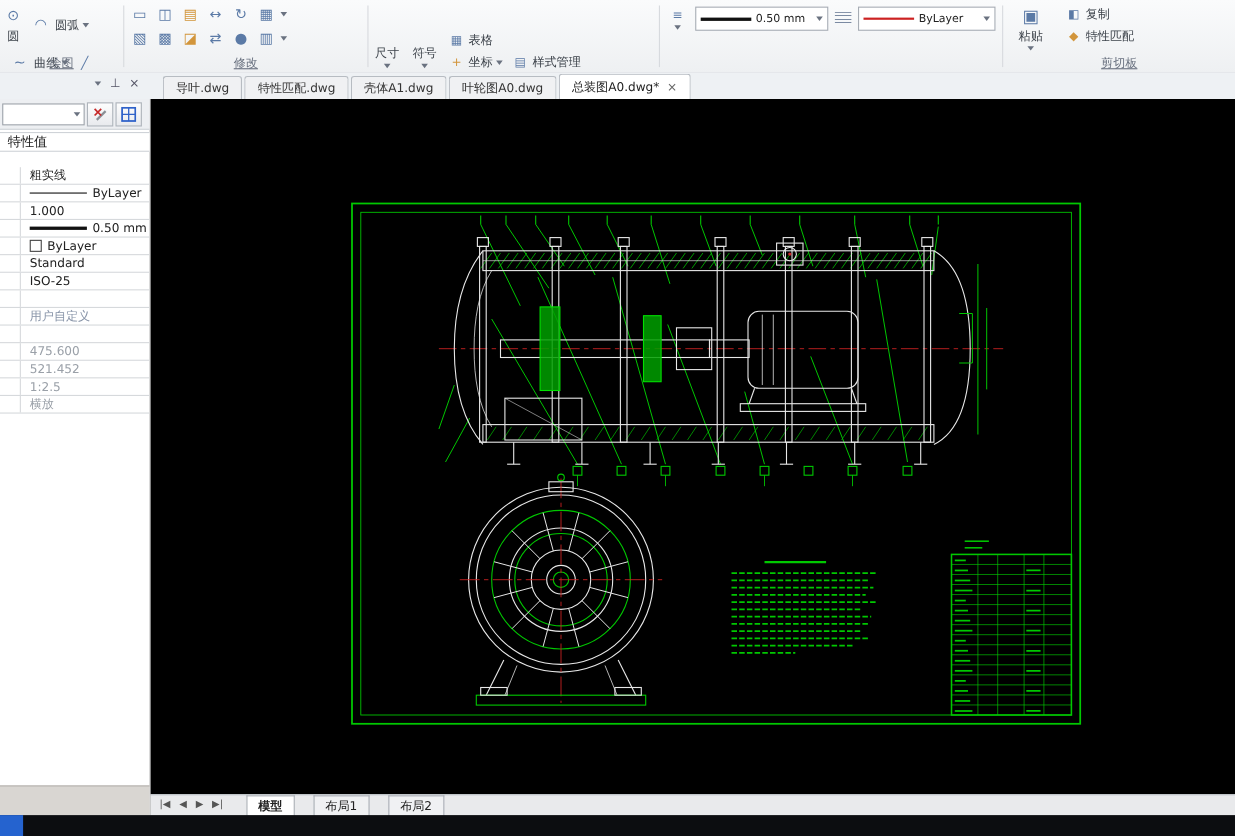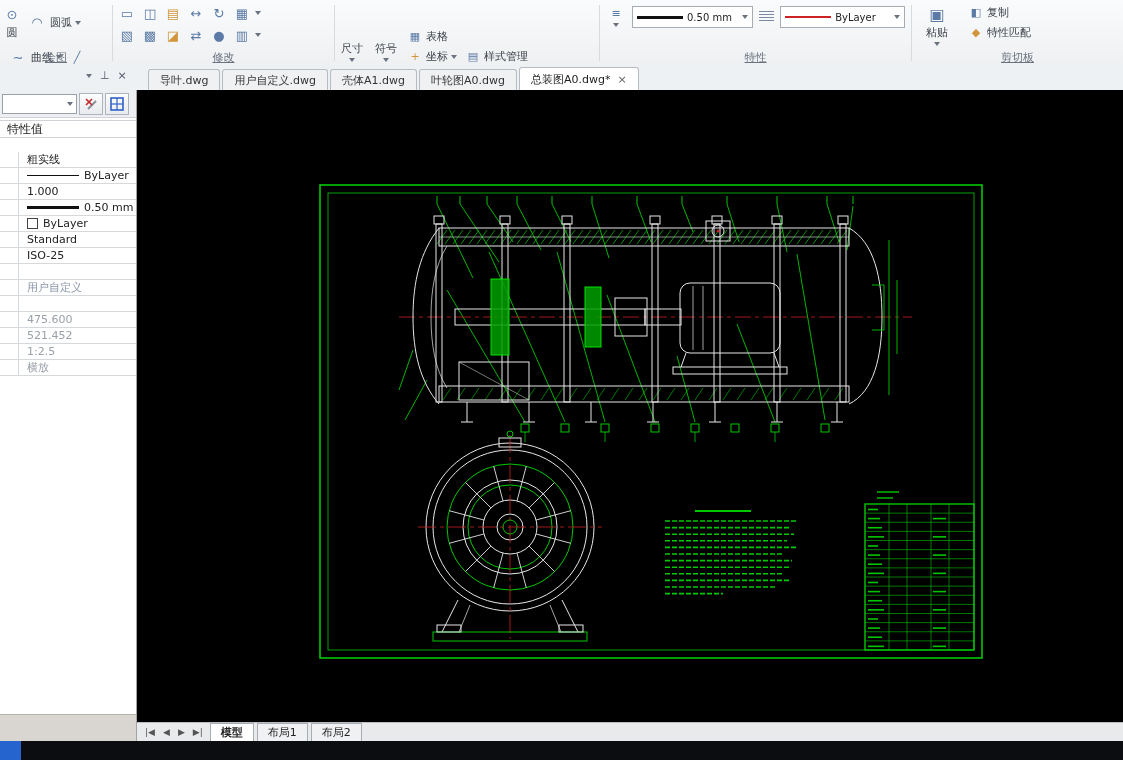--- a/index.html
+++ b/index.html
@@ -72,21 +72,21 @@
                 border-top:1px solid #b5b2ae;}
 
   
   .canvas{position:absolute;left:137px;top:90px;width:986px;height:632px;background:#000;cursor:crosshair;}
 
   
   .statusbar{position:absolute;left:137px;top:722px;width:986px;height:19px;background:#e9eaec;
              border-top:1px solid #b9bdc2;display:flex;align-items:center;padding-left:4px;box-sizing:border-box;}
   .navic{font-size:9px;color:#555;margin:0 4px;cursor:pointer;}
   .mtab{font-size:11px;color:#222;border:1px solid #a8adb4;border-bottom:none;background:#f0f1f3;
-        padding:1px 10px 2px;margin-left:3px;cursor:pointer;}
+        padding:1px 10px 2px;margin-left:17px;cursor:pointer;}
   .mtab.active{background:#fff;font-weight:bold;}
 
   
   .taskbar{position:absolute;left:0;top:741px;width:1123px;height:19px;background:#0c0d10;}
   .startblock{position:absolute;left:0;top:0;width:21px;height:19px;background:#2563cf;cursor:pointer;}
 </style>
 </head>
 <body>
 
 <div class="ribbon">
@@ -177,21 +177,20 @@
       <span class="lnsample"></span>
       <span>0.50 mm</span>
       <span class="car" style="margin-left:auto;"></span>
     </div>
     <span class="linesicn" style="margin-top:5px;"></span>
     <div class="combo" style="width:122px;">
       <span class="lnsample red"></span>
       <span>ByLayer</span>
       <span class="car" style="margin-left:auto;"></span>
     </div>
-    <div class="rlabel">特性</div>
   </div>
 
   <div class="vsep" style="left:911px;"></div>
 
   <div class="rgroup" style="left:912px;width:211px;display:flex;align-items:flex-start;padding:2px 8px 0;box-sizing:border-box;gap:10px;">
     <div class="vstack">
       <span class="icn" style="font-size:16px;">▣</span>
       <span class="tlabel">粘贴</span>
       <span class="car"></span>
     </div>
@@ -213,21 +212,21 @@
   <div class="dockctl">
     <span class="car"></span>
     <span>⊥</span>
     <span>×</span>
   </div>
   <div class="doctabs">
     <div class="dtab">
         <span>导叶.dwg</span>
       </div>
     <div class="dtab">
-        <span>用户自定义.dwg</span>
+        <span>特性匹配.dwg</span>
       </div>
     <div class="dtab">
         <span>壳体A1.dwg</span>
       </div>
     <div class="dtab">
         <span>叶轮图A0.dwg</span>
       </div>
     <div class="dtab active">
       <span>总装图A0.dwg*</span>
       <span class="close">×</span>

